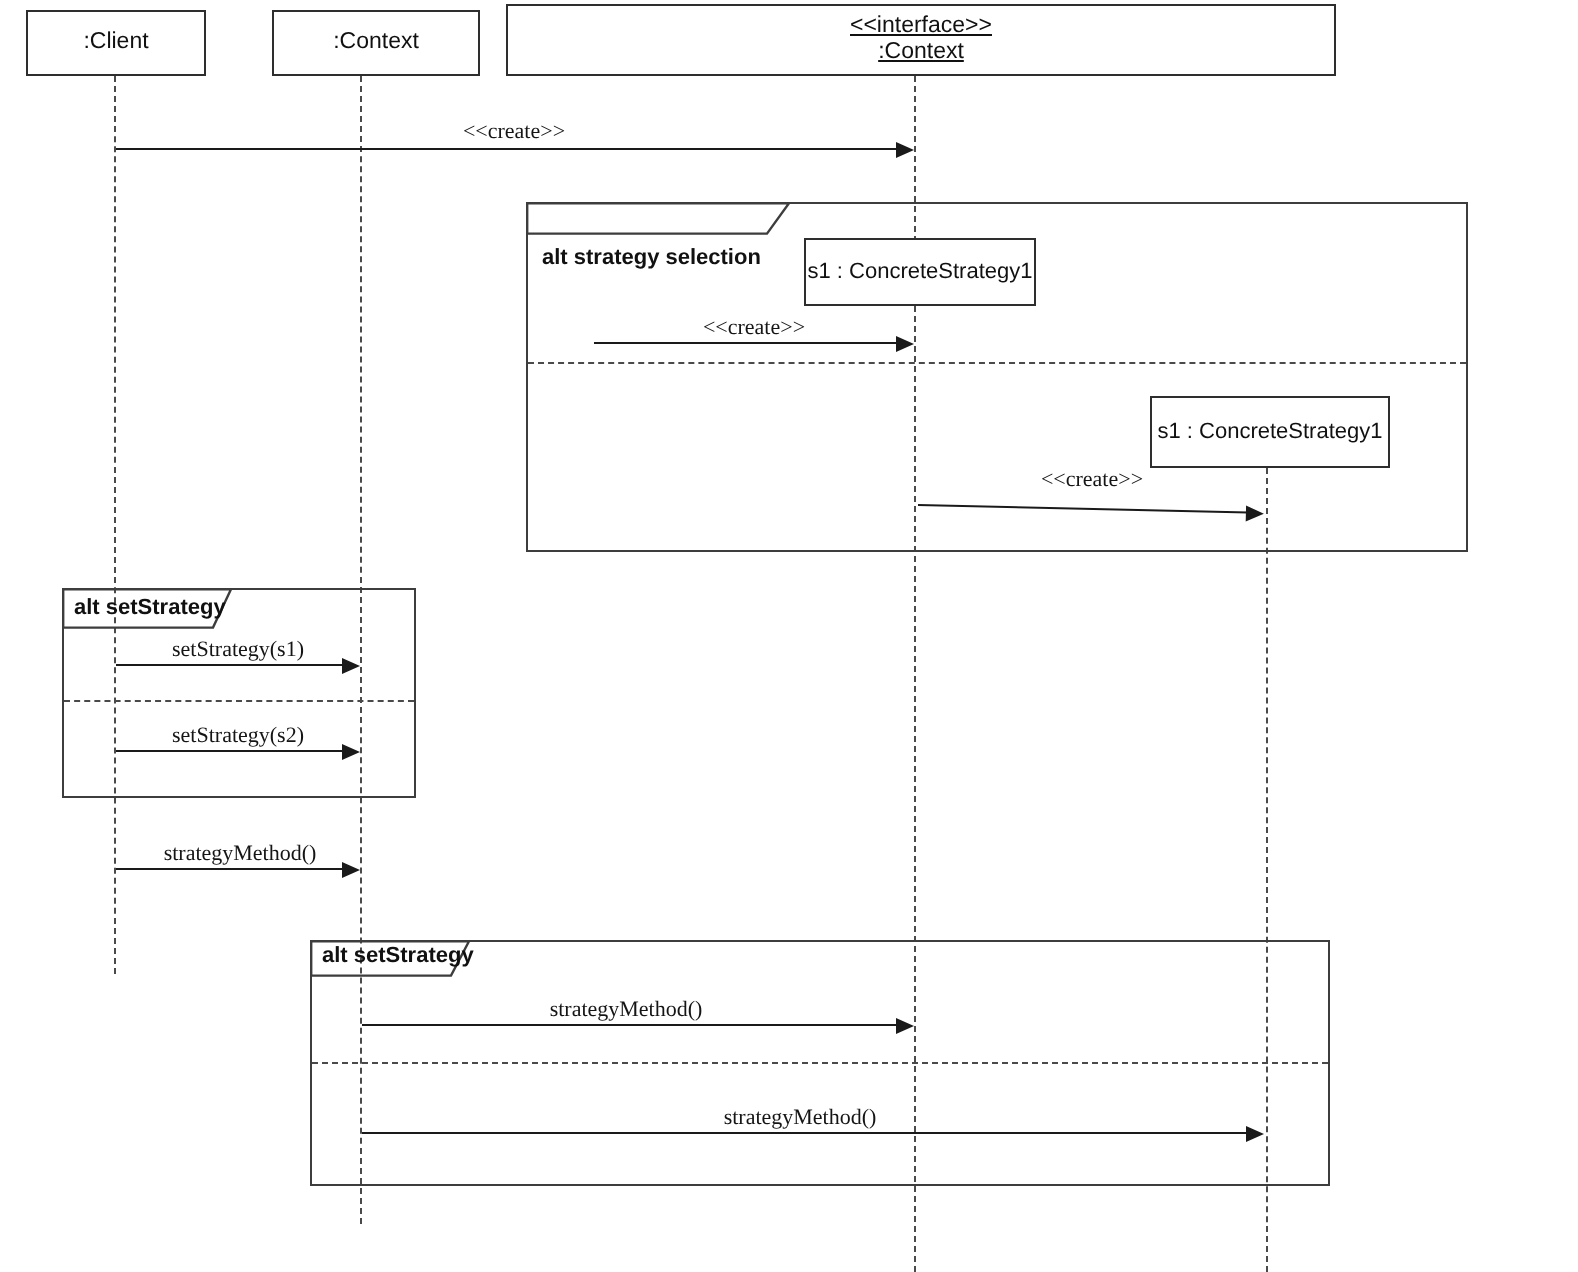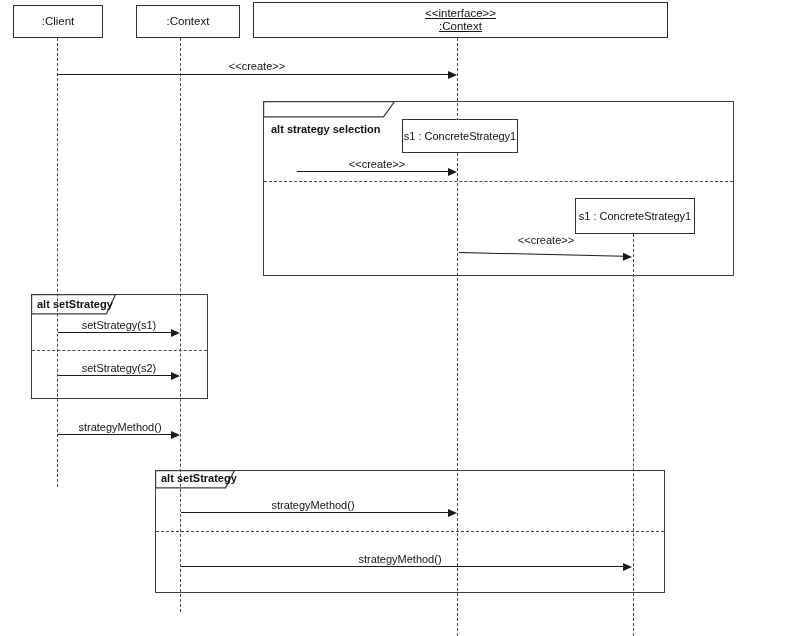--- a/index.html
+++ b/index.html
@@ -26,21 +26,21 @@
     position:absolute;z-index:2;font-size:11px;font-weight:600;white-space:nowrap;
   }
   .msg-line{
     position:absolute;height:0;border-top:1.5px solid #1a1a1a;z-index:4;
   }
   .arrowhead{
     position:absolute;width:0;height:0;z-index:4;
     border-left:9px solid #1a1a1a;border-top:4.5px solid transparent;border-bottom:4.5px solid transparent;
   }
   .msg-label{
-    position:absolute;transform:translateX(-50%);font-size:11px;white-space:nowrap;z-index:4;color:#151515;
+    position:absolute;transform:translateX(-50%);font-size:11px;white-space:nowrap;z-index:4;color:#151515;font-family:Liberation Serif, serif;
   }
   .slant{position:absolute;z-index:4;transform-origin:0 50%;}
 </style>
 </head>
 <body>
 
 <div class="canvas">
 
   <div class="lifeline" style="left:57px;top:38px;height:449px;"></div>
   <div class="lifeline" style="left:180px;top:38px;height:574px;"></div>

